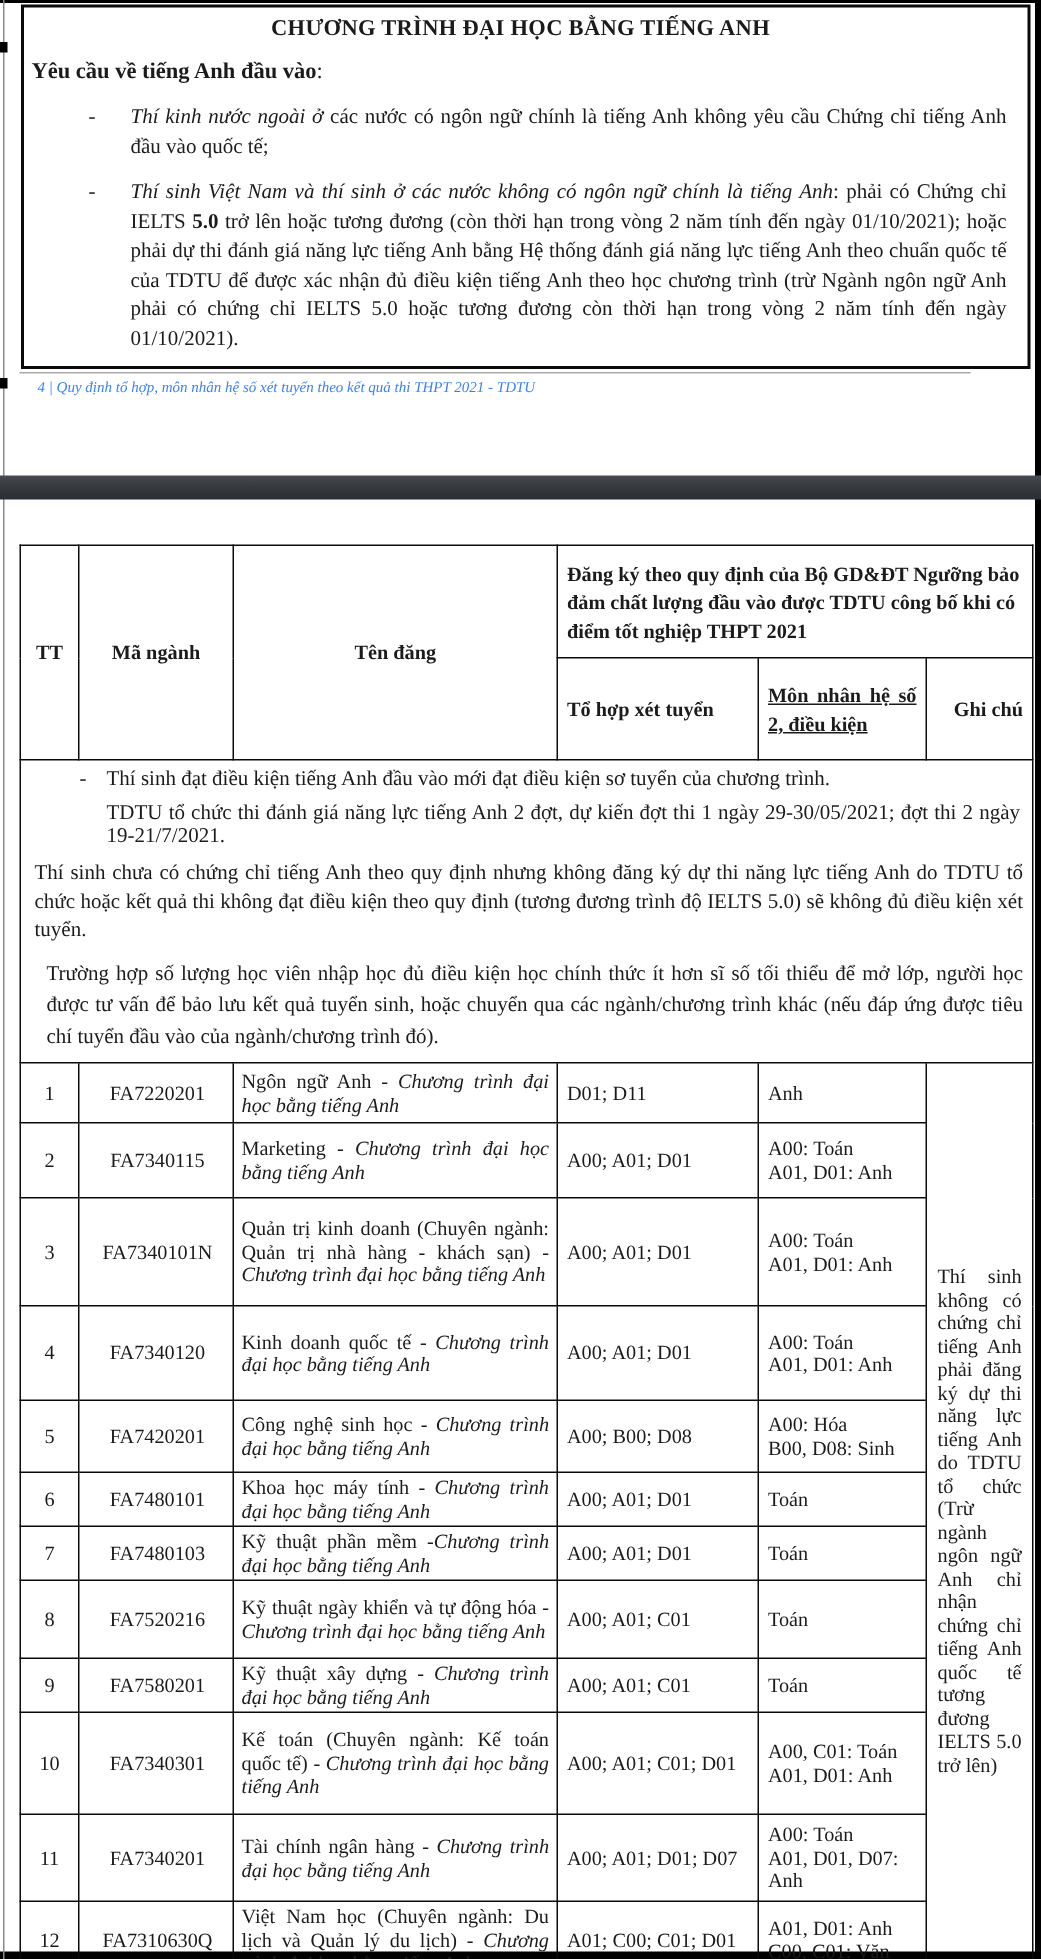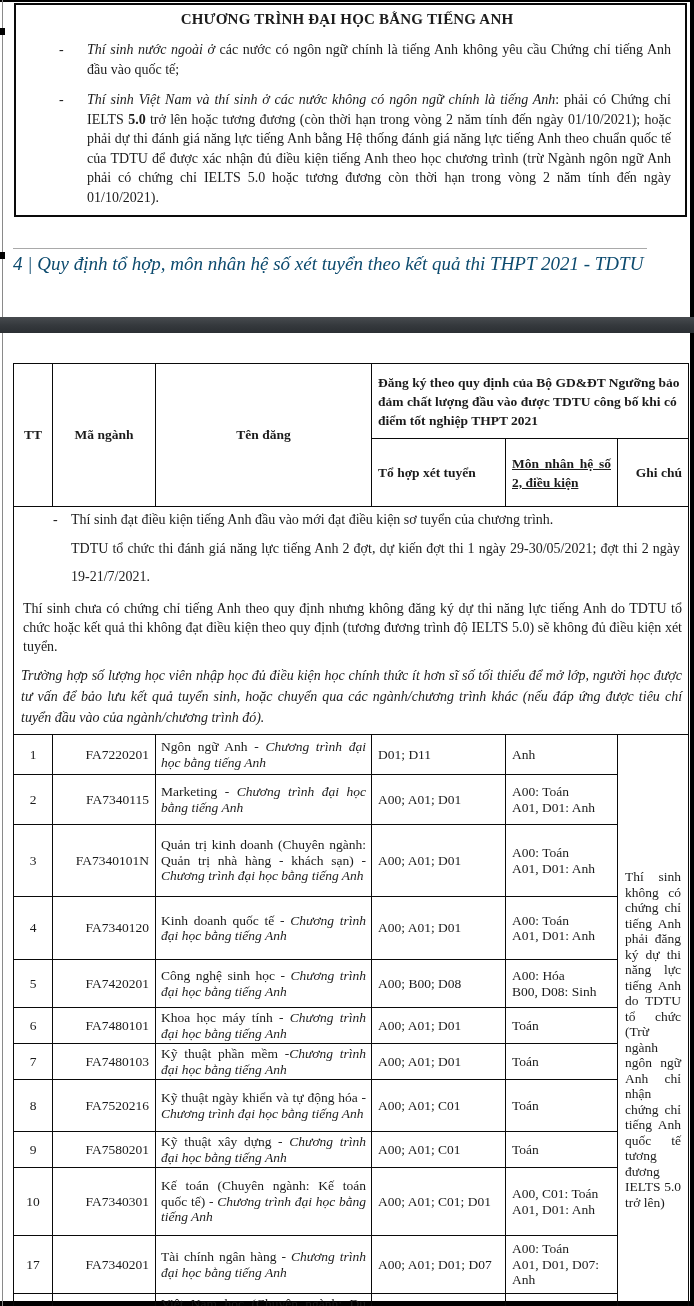--- a/index.html
+++ b/index.html
@@ -23,21 +23,21 @@
   }
   .doc-title{font-weight:bold;font-size:15px;line-height:20px;text-align:center;letter-spacing:.2px;}
   .req-heading{font-weight:bold;font-size:15px;line-height:20px;margin-top:9px;}
   .bullet{position:relative;margin:11px 2px 0 66px;text-align:justify;font-size:14px;line-height:19.5px;}
   .bullet .dash{position:absolute;left:-28px;top:0;font-style:normal;}
   .it{font-style:italic;}
   .bd{font-weight:bold;}
 
   
   .footer-rule{position:absolute;top:248px;left:13px;width:634px;height:1px;background:#a9a9a9;}
-  .footer-text{position:absolute;top:253px;left:13px;font-style:italic;font-size:19px;color:#0c4a6e;}
+  .footer-text{position:absolute;top:253px;left:25px;font-style:italic;font-size:10px;color:#3b82f6;}
 
   
   .dark-bar{position:absolute;top:317px;left:0;width:694px;height:16px;
     background:linear-gradient(#474b4f,#34383c 55%,#2b2f33);}
 
   
   .main-table{
     position:absolute;top:363px;left:13px;width:675px;
     border-collapse:collapse;table-layout:fixed;
   }
@@ -52,28 +52,28 @@
   .th-reg{text-align:left;font-size:14.5px;line-height:19px;padding:2px 8px;}
   .th-tohop{text-align:left;font-size:14px;}
   .th-monnhan{text-align:justify;font-size:14px;line-height:19px;padding:2px 8px;text-decoration:underline;}
   .th-ghichu{text-align:right;font-size:14px;}
 
   
   .notes-cell{padding:3px 4px 4px 4px;vertical-align:top;}
   .tnote{font-size:14px;}
   .tnote1{position:relative;margin:0 4px 0 53px;line-height:20px;}
   .tnote1 .dash{position:absolute;left:-18px;}
-  .tnote2{margin:5px 4px 0 53px;text-align:justify;line-height:28px;}
+  .tnote2{margin:5px 4px 0 53px;text-align:justify;line-height:15px;}
   .tnote3{margin:8px 2px 0 5px;text-align:justify;line-height:19px;}
-  .tnote4{margin:9px 2px 2px 3px;text-align:justify;line-height:21px;font-style:italic;}
+  .tnote4{margin:9px 2px 2px 13px;text-align:justify;line-height:21px;}
 
   
   .data-body td{line-height:15.5px;padding:2px 6px;}
   .cell-tt{text-align:center;}
-  .cell-ma{text-align:right;padding-left:8px !important;}
+  .cell-ma{text-align:center;padding-left:8px !important;}
   .cell-name{text-align:justify;padding:2px 5px !important;}
   .cell-tohop{text-align:justify;}
   .cell-monnhan div{text-align:left;}
   .ghichu-cell{vertical-align:middle;text-align:justify;line-height:21px;padding:2px 7px !important;font-size:13.5px;}
   .data-body tr:nth-child(1){height:40px;}
   .data-body tr:nth-child(2){height:50px;}
   .data-body tr:nth-child(3){height:72px;}
   .data-body tr:nth-child(4){height:63px;}
   .data-body tr:nth-child(5){height:48px;}
   .data-body tr:nth-child(6){height:35px;}
@@ -89,22 +89,23 @@
 
 <div class="edge-top"></div>
 <div class="edge-right"></div>
 <div class="edge-bottom"></div>
 <div class="edge-left-line"></div>
 <div class="tick1"></div>
 <div class="tick2"></div>
 
 <div class="top-box">
   <div class="doc-title">CHƯƠNG TRÌNH ĐẠI HỌC BẰNG TIẾNG ANH</div>
+  <div class="req-heading"><span>Yêu cầu về tiếng Anh đầu vào</span><span style="font-weight:normal;">:</span></div>
   <div class="bullet">
-    <span class="dash">-</span><span class="it">Thí sinh nước ngoài ở</span><span> các nước có ngôn ngữ chính là tiếng Anh không yêu cầu Chứng chỉ tiếng Anh đầu vào quốc tế;</span>
+    <span class="dash">-</span><span class="it">Thí kinh nước ngoài ở</span><span> các nước có ngôn ngữ chính là tiếng Anh không yêu cầu Chứng chỉ tiếng Anh đầu vào quốc tế;</span>
   </div>
   <div class="bullet">
     <span class="dash">-</span><span class="it">Thí sinh Việt Nam và thí sinh ở các nước không có ngôn ngữ chính là tiếng Anh</span><span>: phải có Chứng chỉ IELTS </span><span class="bd">5.0</span><span> trở lên hoặc tương đương (còn thời hạn trong vòng 2 năm tính đến ngày 01/10/2021); hoặc phải dự thi đánh giá năng lực tiếng Anh bằng Hệ thống đánh giá năng lực tiếng Anh theo chuẩn quốc tế của TDTU để được xác nhận đủ điều kiện tiếng Anh theo học chương trình (trừ Ngành ngôn ngữ Anh phải có chứng chỉ IELTS 5.0 hoặc tương đương còn thời hạn trong vòng 2 năm tính đến ngày 01/10/2021).</span>
   </div>
 </div>
 
 <div class="footer-rule"></div>
 <div class="footer-text">4 | Quy định tổ hợp, môn nhân hệ số xét tuyển theo kết quả thi THPT 2021 - TDTU</div>
 
 <div class="dark-bar"></div>
@@ -237,21 +238,21 @@
       <td class="cell-tt">10</td>
       <td class="cell-ma">FA7340301</td>
       <td class="cell-name"><span>Kế toán (Chuyên ngành: Kế toán quốc tế) - </span><span class="it">Chương trình đại học bằng tiếng Anh</span></td>
       <td class="cell-tohop">A00; A01; C01; D01</td>
       <td class="cell-monnhan">
           <div>A00, C01: Toán</div>
           <div>A01, D01: Anh</div>
         </td>
     </tr>
     <tr>
-      <td class="cell-tt">17</td>
+      <td class="cell-tt">11</td>
       <td class="cell-ma">FA7340201</td>
       <td class="cell-name"><span>Tài chính ngân hàng - </span><span class="it">Chương trình đại học bằng tiếng Anh</span></td>
       <td class="cell-tohop">A00; A01; D01; D07</td>
       <td class="cell-monnhan">
           <div>A00: Toán</div>
           <div>A01, D01, D07: Anh</div>
         </td>
     </tr>
     <tr>
       <td class="cell-tt">12</td>

